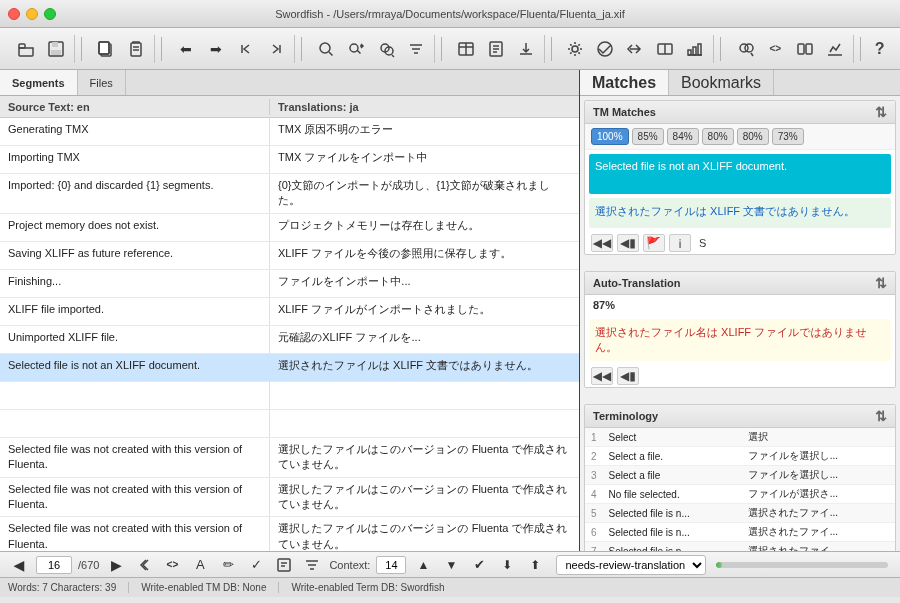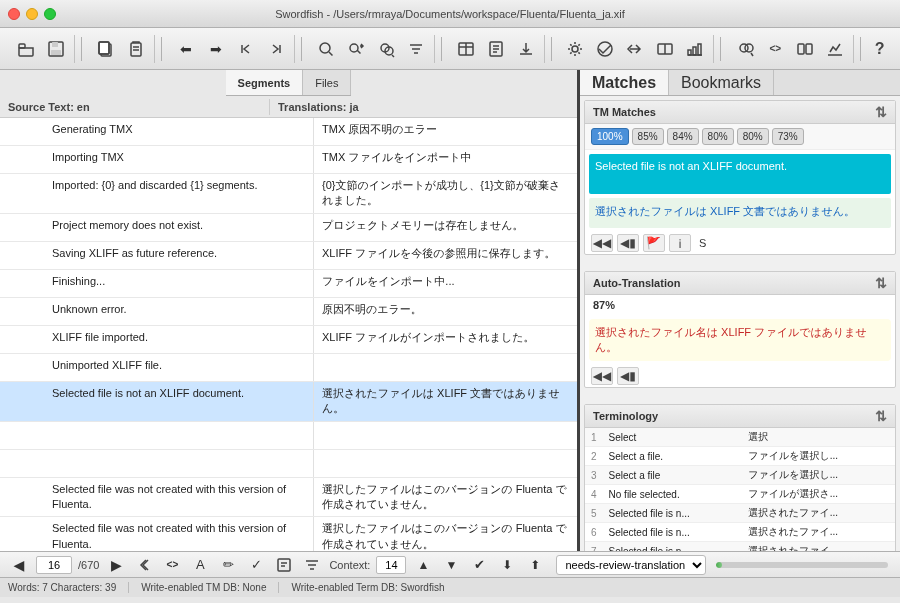--- a/index.html
+++ b/index.html
@@ -79,22 +79,21 @@
     .main-content {
       display: flex;
       height: calc(603px - 28px - 42px - 26px - 26px);
     }
 
     
     .left-panel {
       flex: 0 0 580px;
       display: flex;
       flex-direction: column;
-      border-right: 3px solid #404040;
-      align-items: center;
+      border-right: 1px solid #404040;
     }
 
     
     .tab-bar {
       display: flex;
       background: #e0e0e0;
       border-bottom: 1px solid #b0b0b0;
       height: 26px;
     }
     .tab {
@@ -131,21 +130,20 @@
       z-index: 5;
     }
     .seg-header .col-src { flex: 0 0 270px; padding: 2px 8px; border-right: 1px solid #ccc; }
     .seg-header .col-tgt { flex: 1; padding: 2px 8px; }
 
     .seg-row {
       display: flex;
       border-bottom: 1px solid #e8e8e8;
       min-height: 28px;
       cursor: pointer;
-      padding-left: 44px;
     }
     .seg-row.selected { background: #cce5ff; }
     .seg-cell {
       padding: 4px 8px;
       font-size: 11px;
       color: #222;
       line-height: 1.4;
       word-wrap: break-word;
     }
     .seg-cell.src { flex: 0 0 270px; border-right: 1px solid #e0e0e0; }
@@ -629,29 +627,26 @@
   </div>
           <div class="seg-row">
     <div class="seg-cell src">Saving XLIFF as future reference.</div>
     <div class="seg-cell tgt">XLIFF ファイルを今後の参照用に保存します。</div>
   </div>
           <div class="seg-row">
     <div class="seg-cell src">Finishing...</div>
     <div class="seg-cell tgt">ファイルをインポート中...</div>
   </div>
           <div class="seg-row">
-    <div class="seg-cell src">Unknown error.</div>
-    <div class="seg-cell tgt">原因不明のエラー。</div>
-  </div>
-          <div class="seg-row">
     <div class="seg-cell src">XLIFF file imported.</div>
     <div class="seg-cell tgt">XLIFF ファイルがインポートされました。</div>
   </div>
           <div class="seg-row">
     <div class="seg-cell src">Unimported XLIFF file.</div>
+    <div class="seg-cell tgt">元確認のXLIFF ファイルを...</div>
   </div>
           <div class="seg-row selected">
     <div class="seg-cell src">Selected file is not an XLIFF document.</div>
     <div class="seg-cell tgt">選択されたファイルは XLIFF 文書ではありません。</div>
   </div>
           <div class="seg-row">
     <div class="seg-cell src"></div>
     <div class="seg-cell tgt"></div>
   </div>
           <div class="seg-row">

